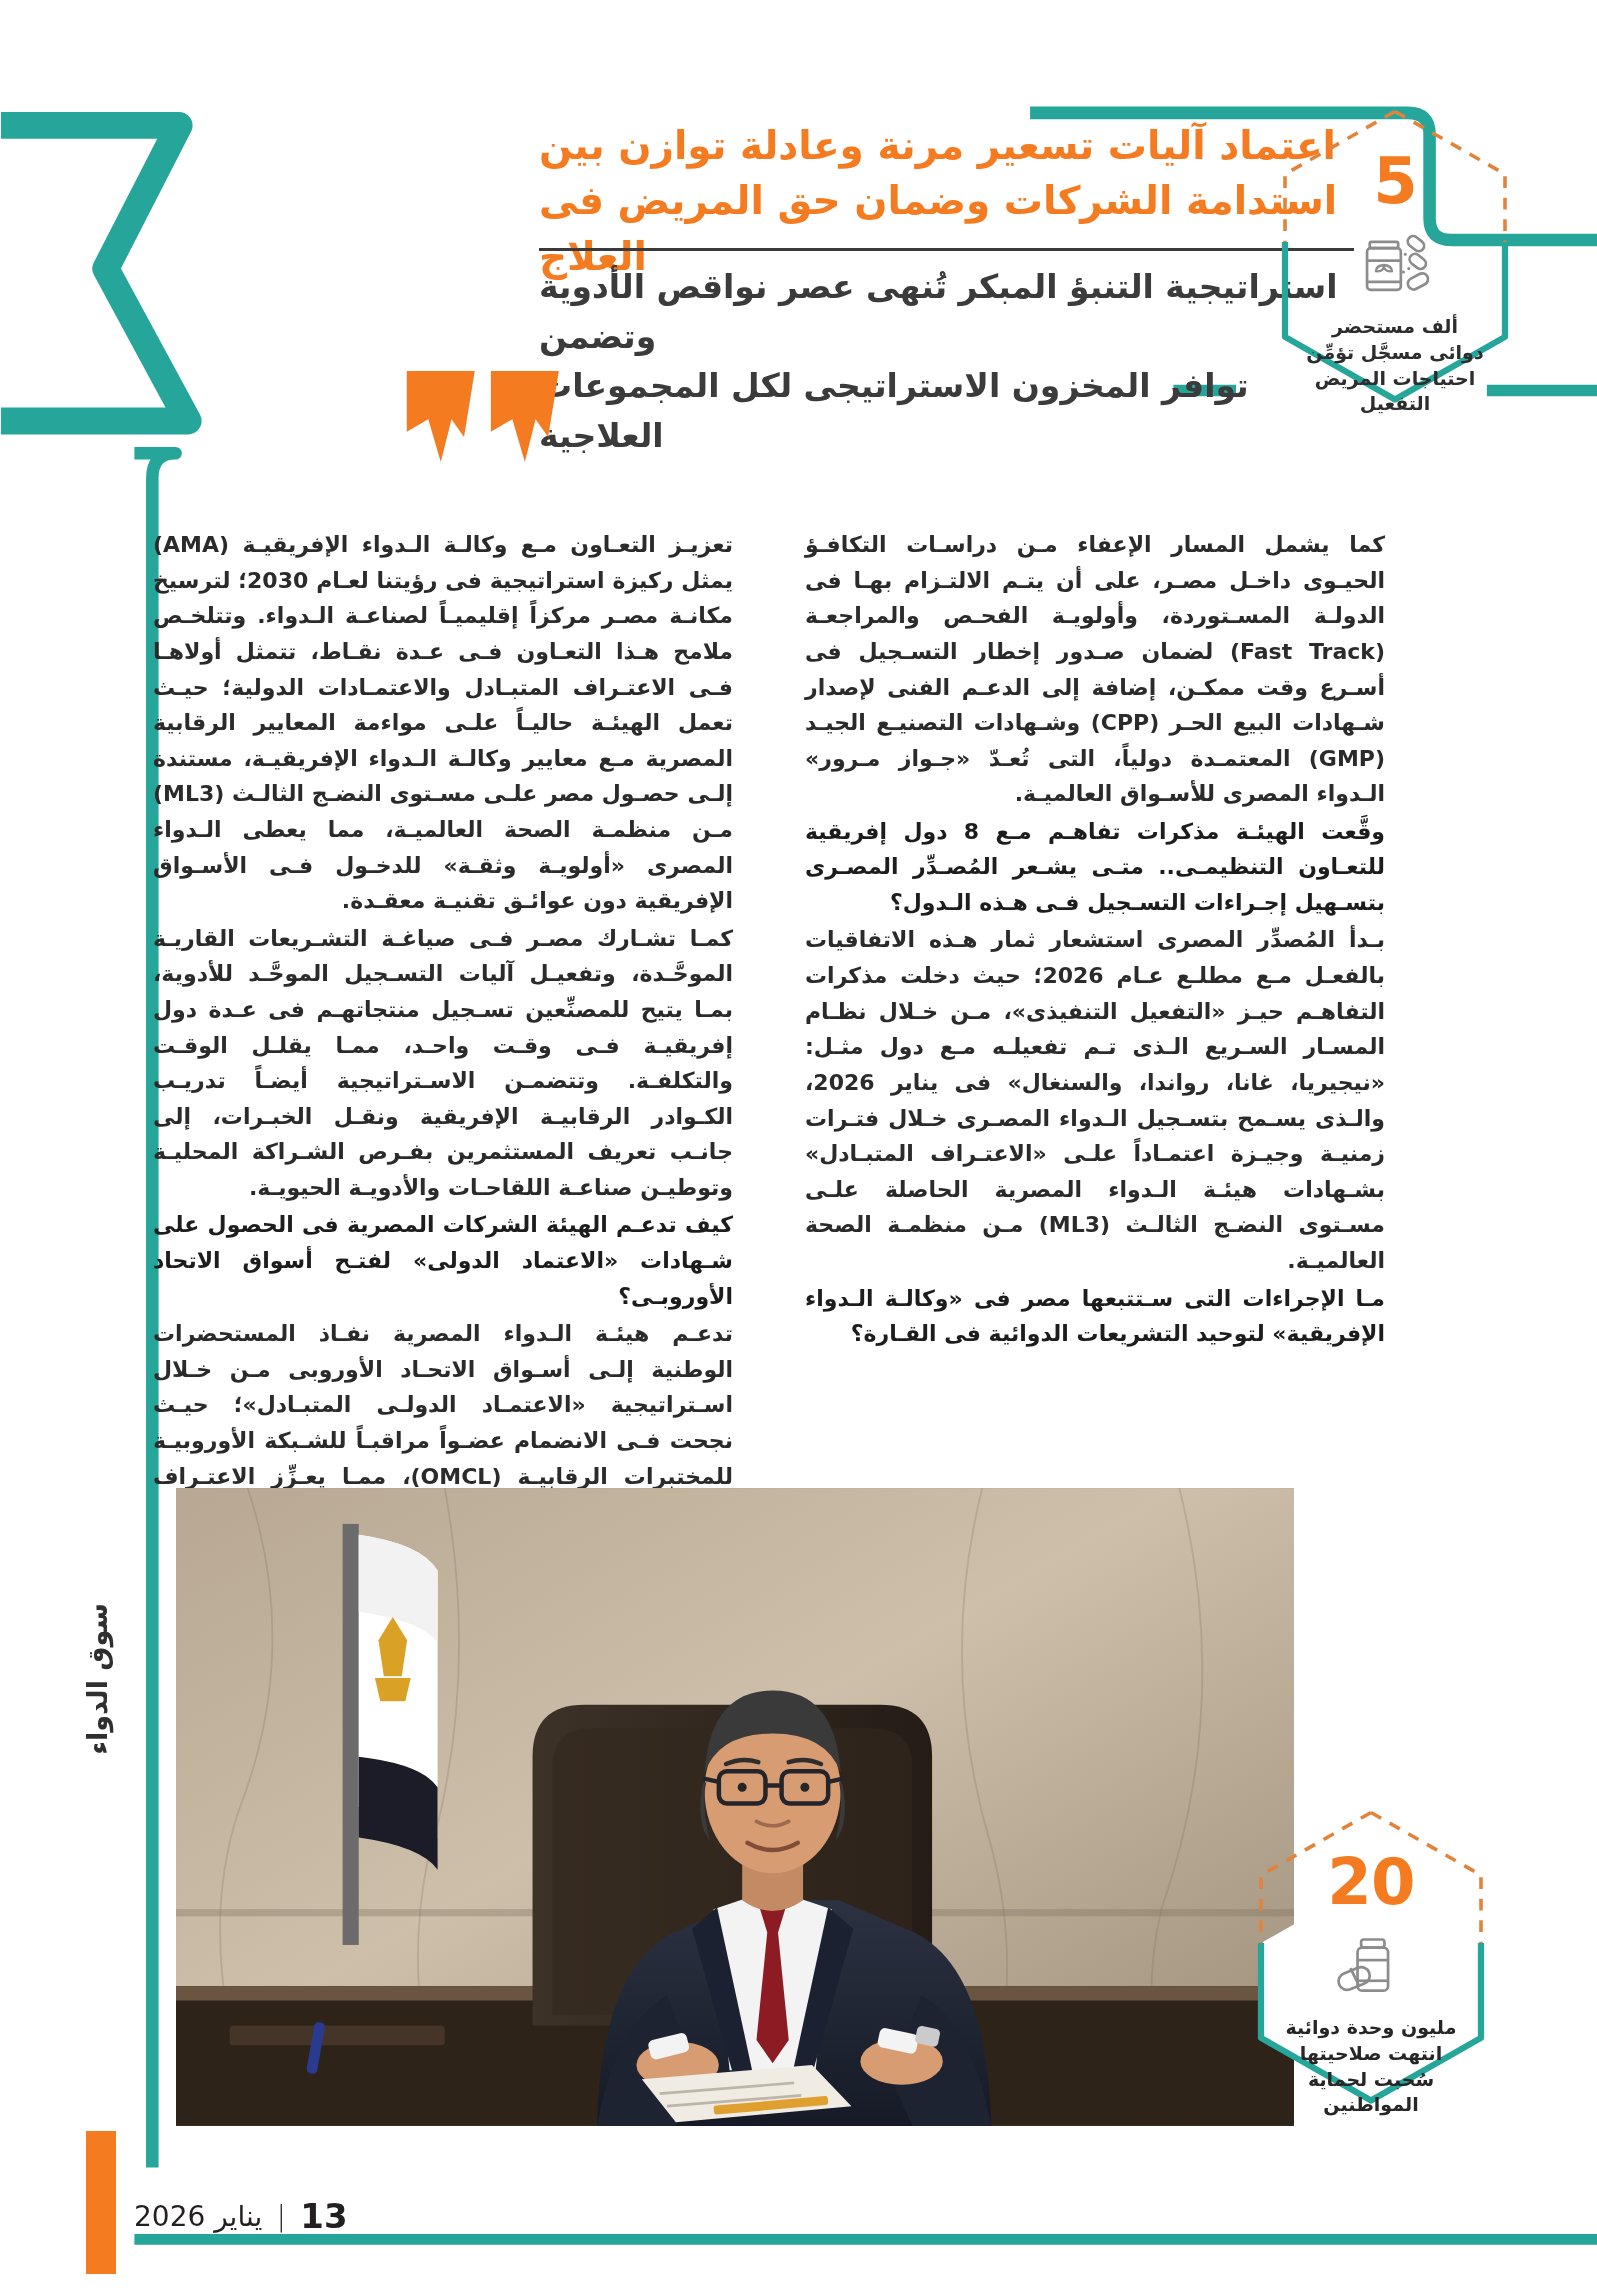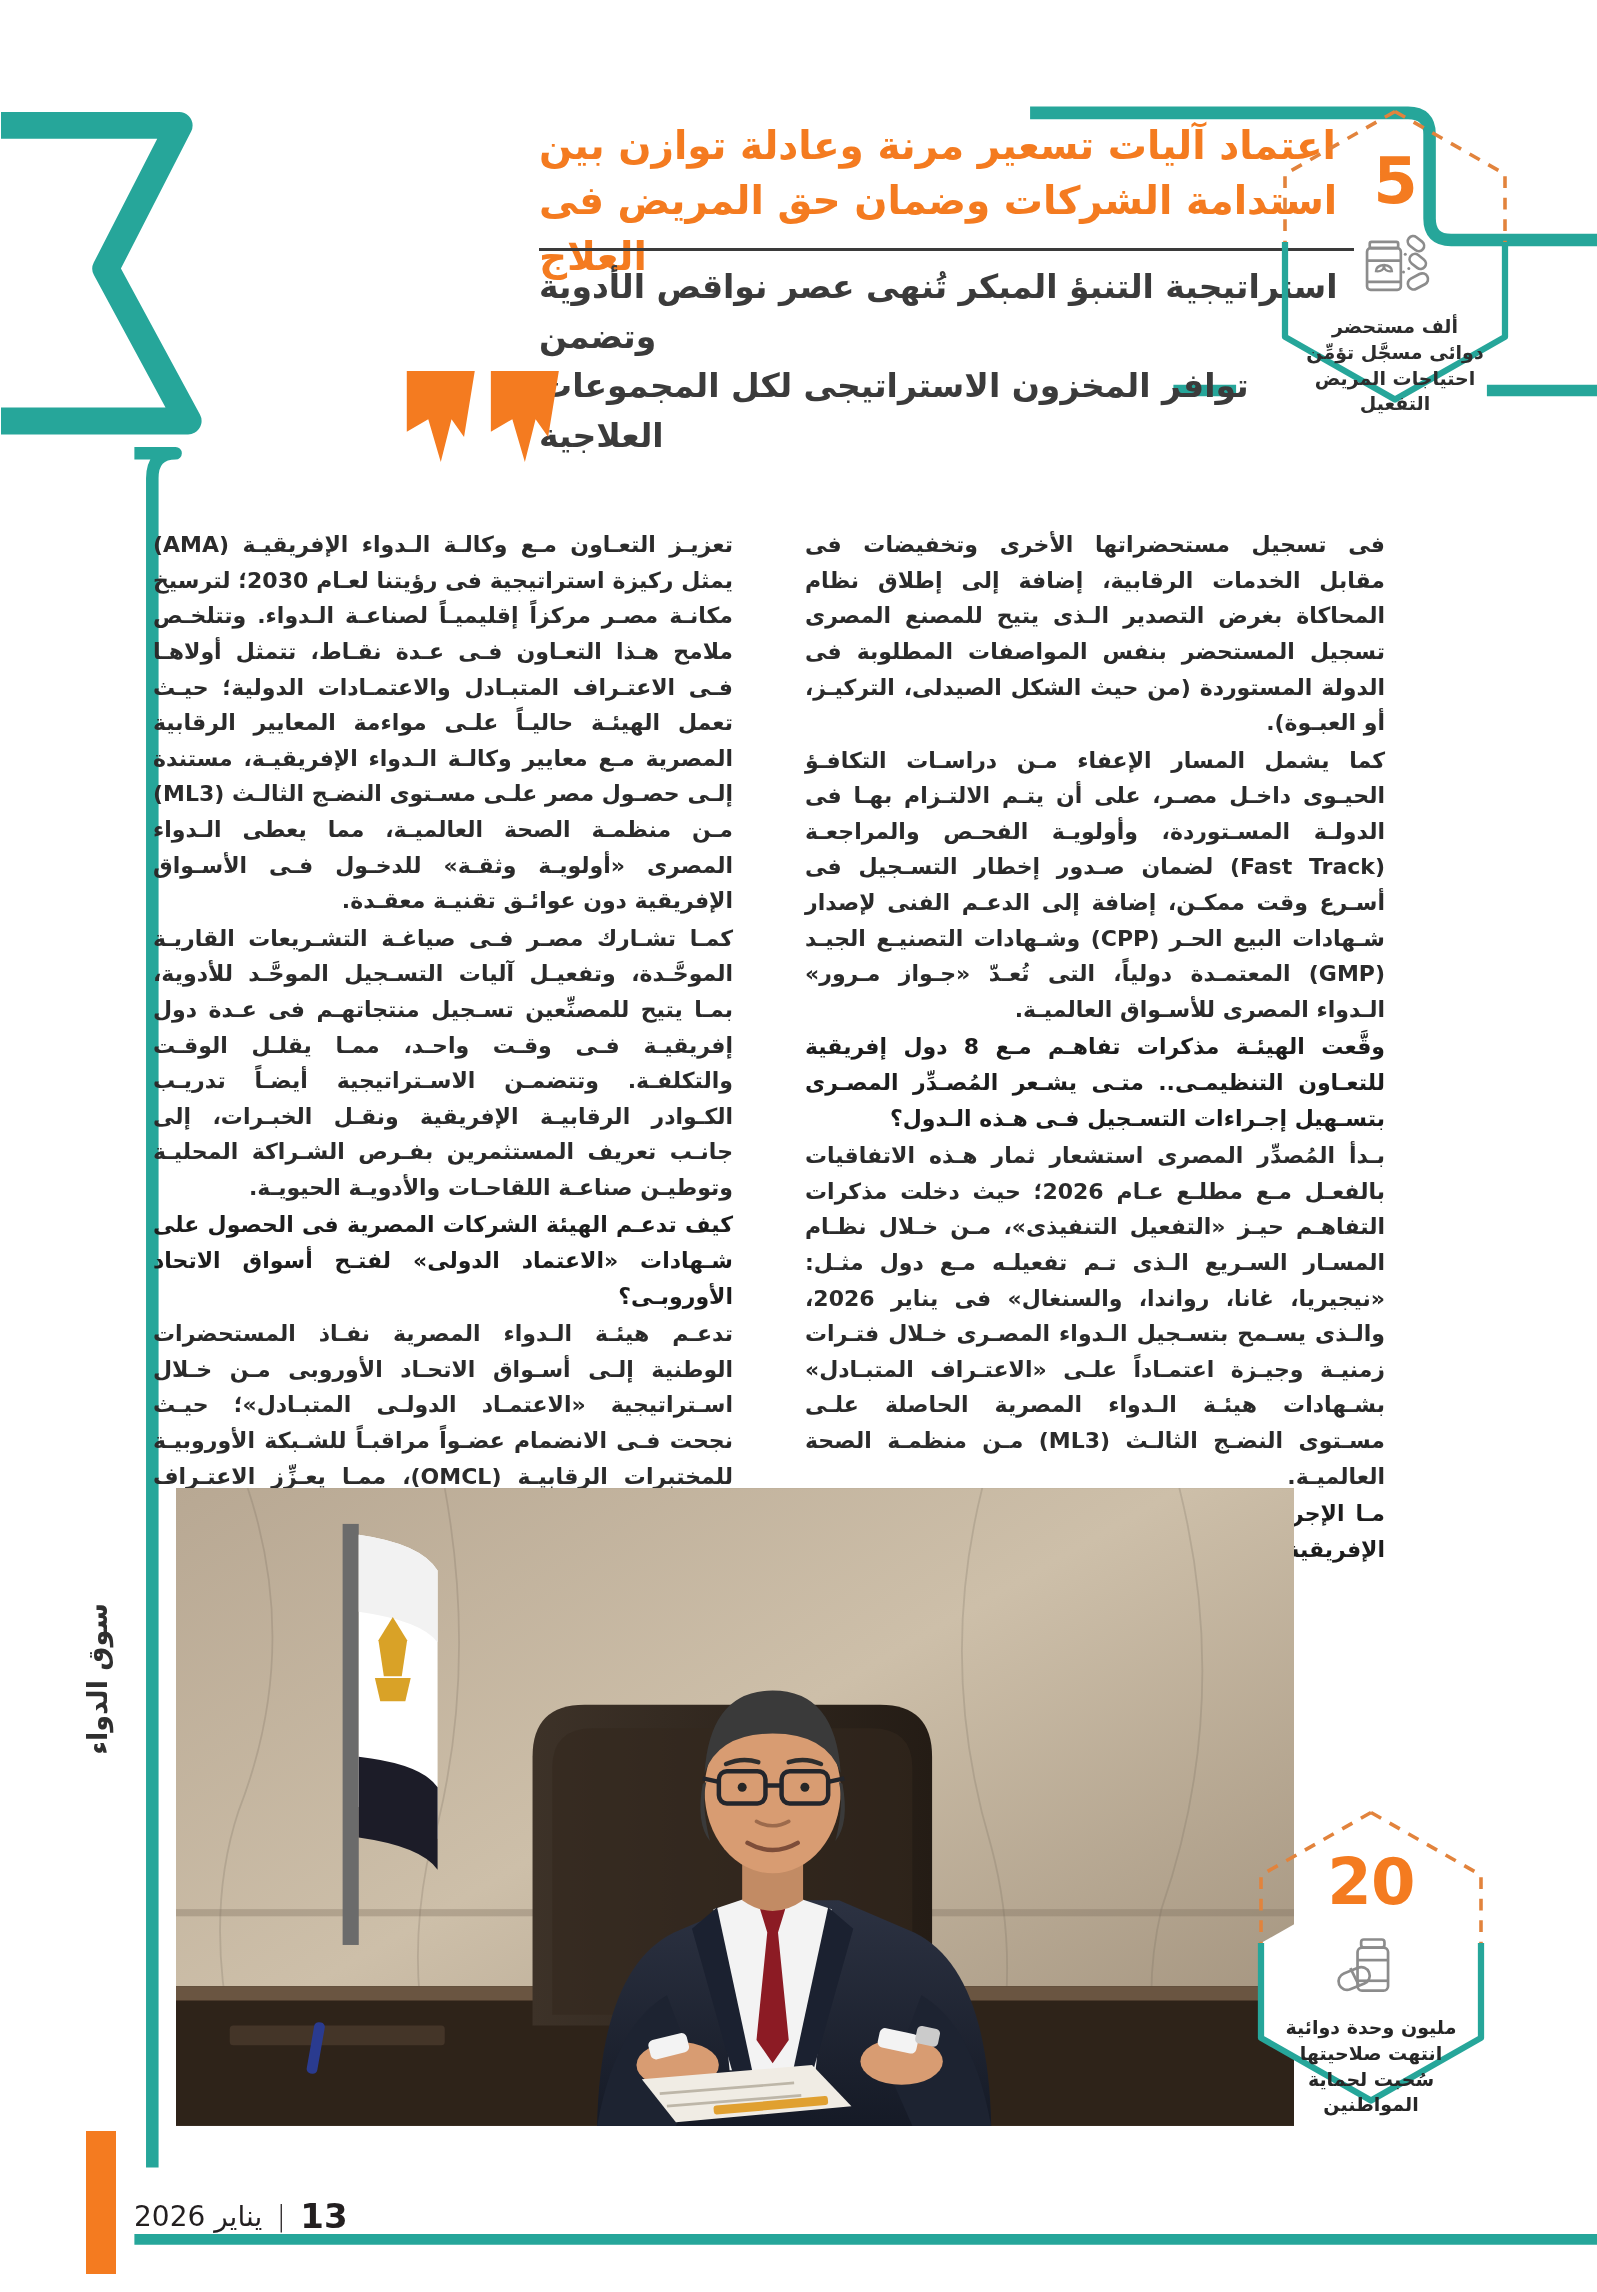--- a/index.html
+++ b/index.html
@@ -161,21 +161,20 @@
       <div class="cap">
         <div>ألف مستحضر</div>
         <div>دوائى مسجَّل تؤمِّن</div>
         <div>احتياجات المريض</div>
         <div>التفعيل</div>
       </div>
     </div>
   </div>
 
   <div class="col" id="col-right">
-    <p>فى تسجيل مستحضراتها الأخرى وتخفيضات فى مقابل الخدمات الرقابية، إضافة إلى إطلاق نظام المحاكاة بغرض التصدير الـذى يتيح للمصنع المصرى تسجيل المستحضر بنفس المواصفات المطلوبة فى الدولة المستوردة (من حيث الشكل الصيدلى، التركيـز، أو العبـوة).</p>
     <p>كما يشمل المسار الإعفاء مـن دراسـات التكافـؤ الحيـوى داخـل مصـر، على أن يتـم الالتـزام بهـا فى الدولـة المسـتوردة، وأولويـة الفحـص والمراجعـة (Fast Track) لضمان صـدور إخطار التسـجيل فى أسـرع وقت ممكـن، إضافة إلى الدعـم الفنى لإصدار شـهادات البيع الحـر (CPP) وشـهادات التصنيـع الجيـد (GMP) المعتمـدة دولياً، التى تُعـدّ «جـواز مـرور» الـدواء المصرى للأسـواق العالميـة.</p>
     <p class="q">وقَّعت الهيئـة مذكرات تفاهـم مـع 8 دول إفريقية للتعـاون التنظيمـى.. متـى يشـعر المُصـدِّر المصـرى بتسـهيل إجـراءات التسـجيل فـى هـذه الـدول؟</p>
     <p>بـدأ المُصدِّر المصرى استشعار ثمار هـذه الاتفاقيات بالفعـل مـع مطلـع عـام 2026؛ حيث دخلت مذكرات التفاهـم حيـز «التفعيل التنفيذى»، مـن خـلال نظـام المسـار السـريع الـذى تـم تفعيلـه مـع دول مثـل: «نيجيريا، غانا، رواندا، والسنغال» فى يناير 2026، والـذى يسـمح بتسـجيل الـدواء المصـرى خـلال فتـرات زمنيـة وجيـزة اعتمـاداً علـى «الاعتـراف المتبـادل» بشـهادات هيئـة الـدواء المصرية الحاصلة علـى مسـتوى النضـج الثالـث (ML3) مـن منظمـة الصحة العالميـة.</p>
     <p class="q">مـا الإجراءات التى سـتتبعها مصر فى «وكالـة الـدواء الإفريقية» لتوحيد التشريعات الدوائية فى القـارة؟</p>
   </div>
 
   <div class="col" id="col-left">
     <p>تعزيـز التعـاون مـع وكالـة الـدواء الإفريقيـة (AMA) يمثل ركيزة استراتيجية فى رؤيتنا لعـام 2030؛ لترسيخ مكانـة مصـر مركزاً إقليميـاً لصناعـة الـدواء. وتتلخـص ملامح هـذا التعـاون فـى عـدة نقـاط، تتمثل أولاهـا فـى الاعتـراف المتبـادل والاعتمـادات الدولية؛ حيـث تعمل الهيئـة حاليـاً علـى مواءمة المعايير الرقابية المصرية مـع معايير وكالـة الـدواء الإفريقيـة، مستندة إلـى حصـول مصر علـى مسـتوى النضـج الثالـث (ML3) مـن منظمـة الصحة العالميـة، مما يعطى الـدواء المصرى «أولويـة وثقـة» للدخـول فـى الأسـواق الإفريقية دون عوائـق تقنيـة معقـدة.</p>
     <p>كمـا تشـارك مصـر فـى صياغـة التشـريعات القاريـة الموحَّـدة، وتفعيـل آليات التسـجيل الموحَّـد للأدوية، بمـا يتيح للمصنِّعين تسـجيل منتجاتهـم فى عـدة دول إفريقيـة فـى وقـت واحـد، ممـا يقلـل الوقـت والتكلفـة. وتتضمـن الاسـتراتيجية أيضـاً تدريـب الكـوادر الرقابيـة الإفريقية ونقـل الخبـرات، إلى جانـب تعريف المستثمرين بفـرص الشـراكة المحليـة وتوطيـن صناعـة اللقاحـات والأدويـة الحيويـة.</p>
     <p class="q">كيف تدعـم الهيئة الشركات المصرية فى الحصول على شـهادات «الاعتماد الدولى» لفتـح أسواق الاتحاد الأوروبـى؟</p>

